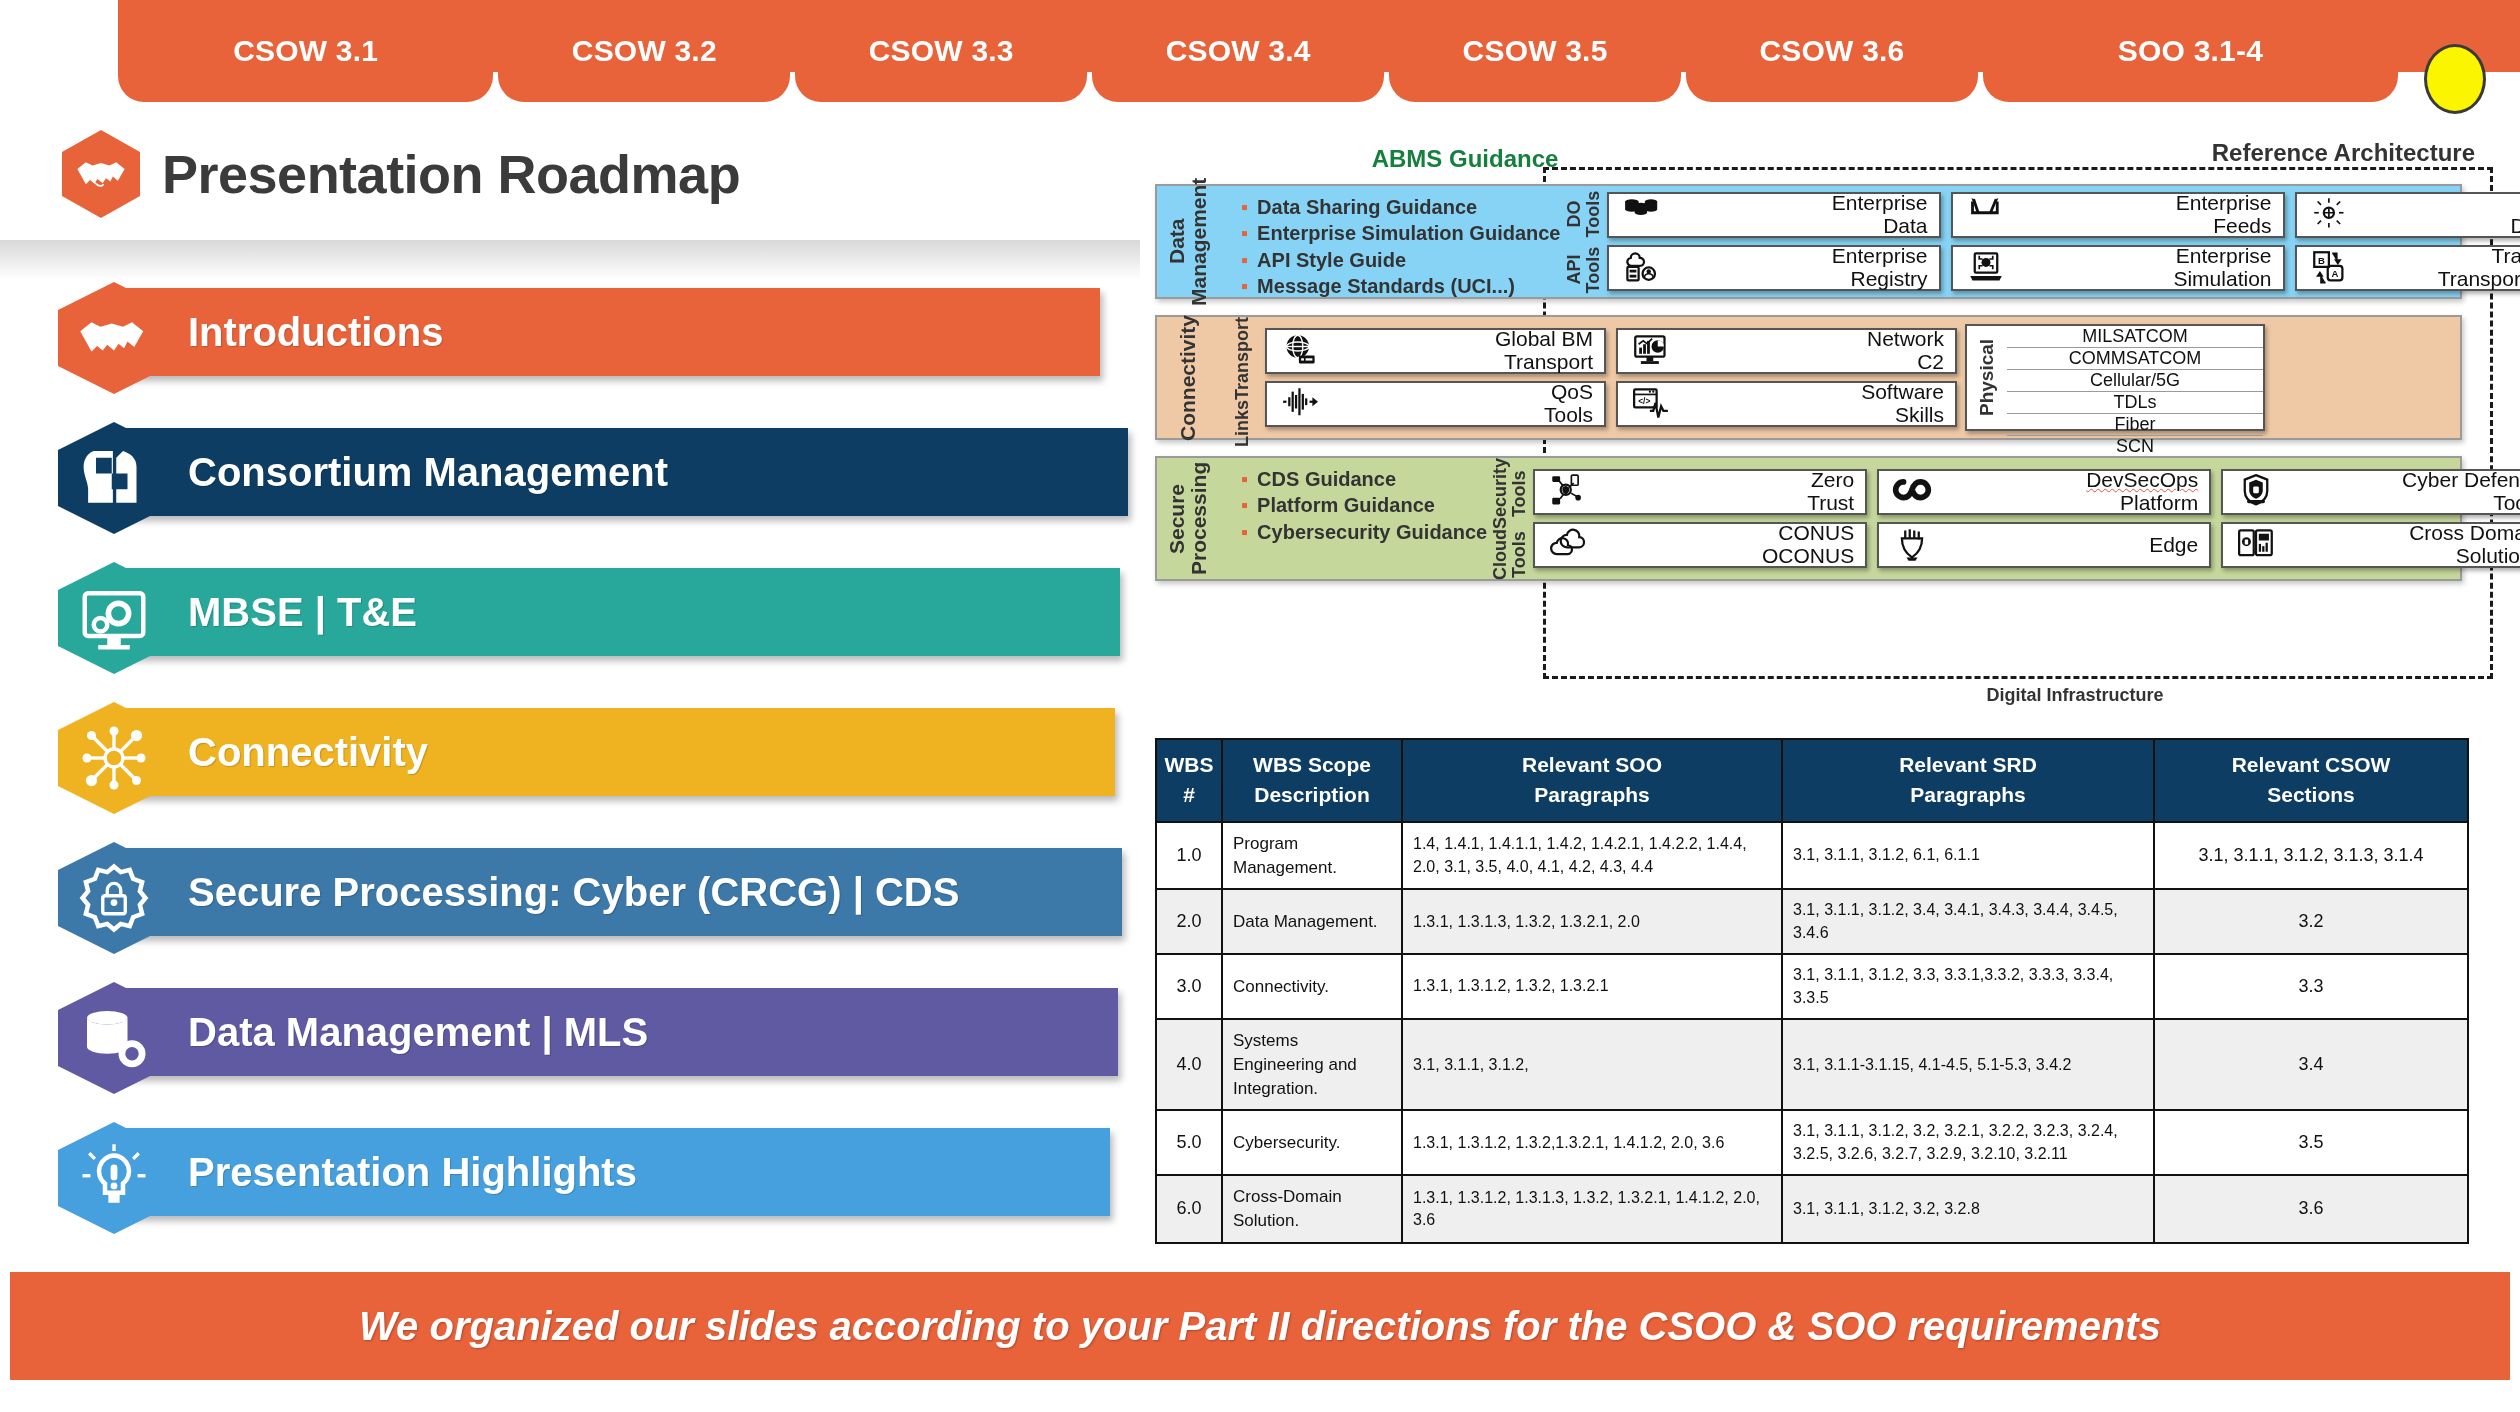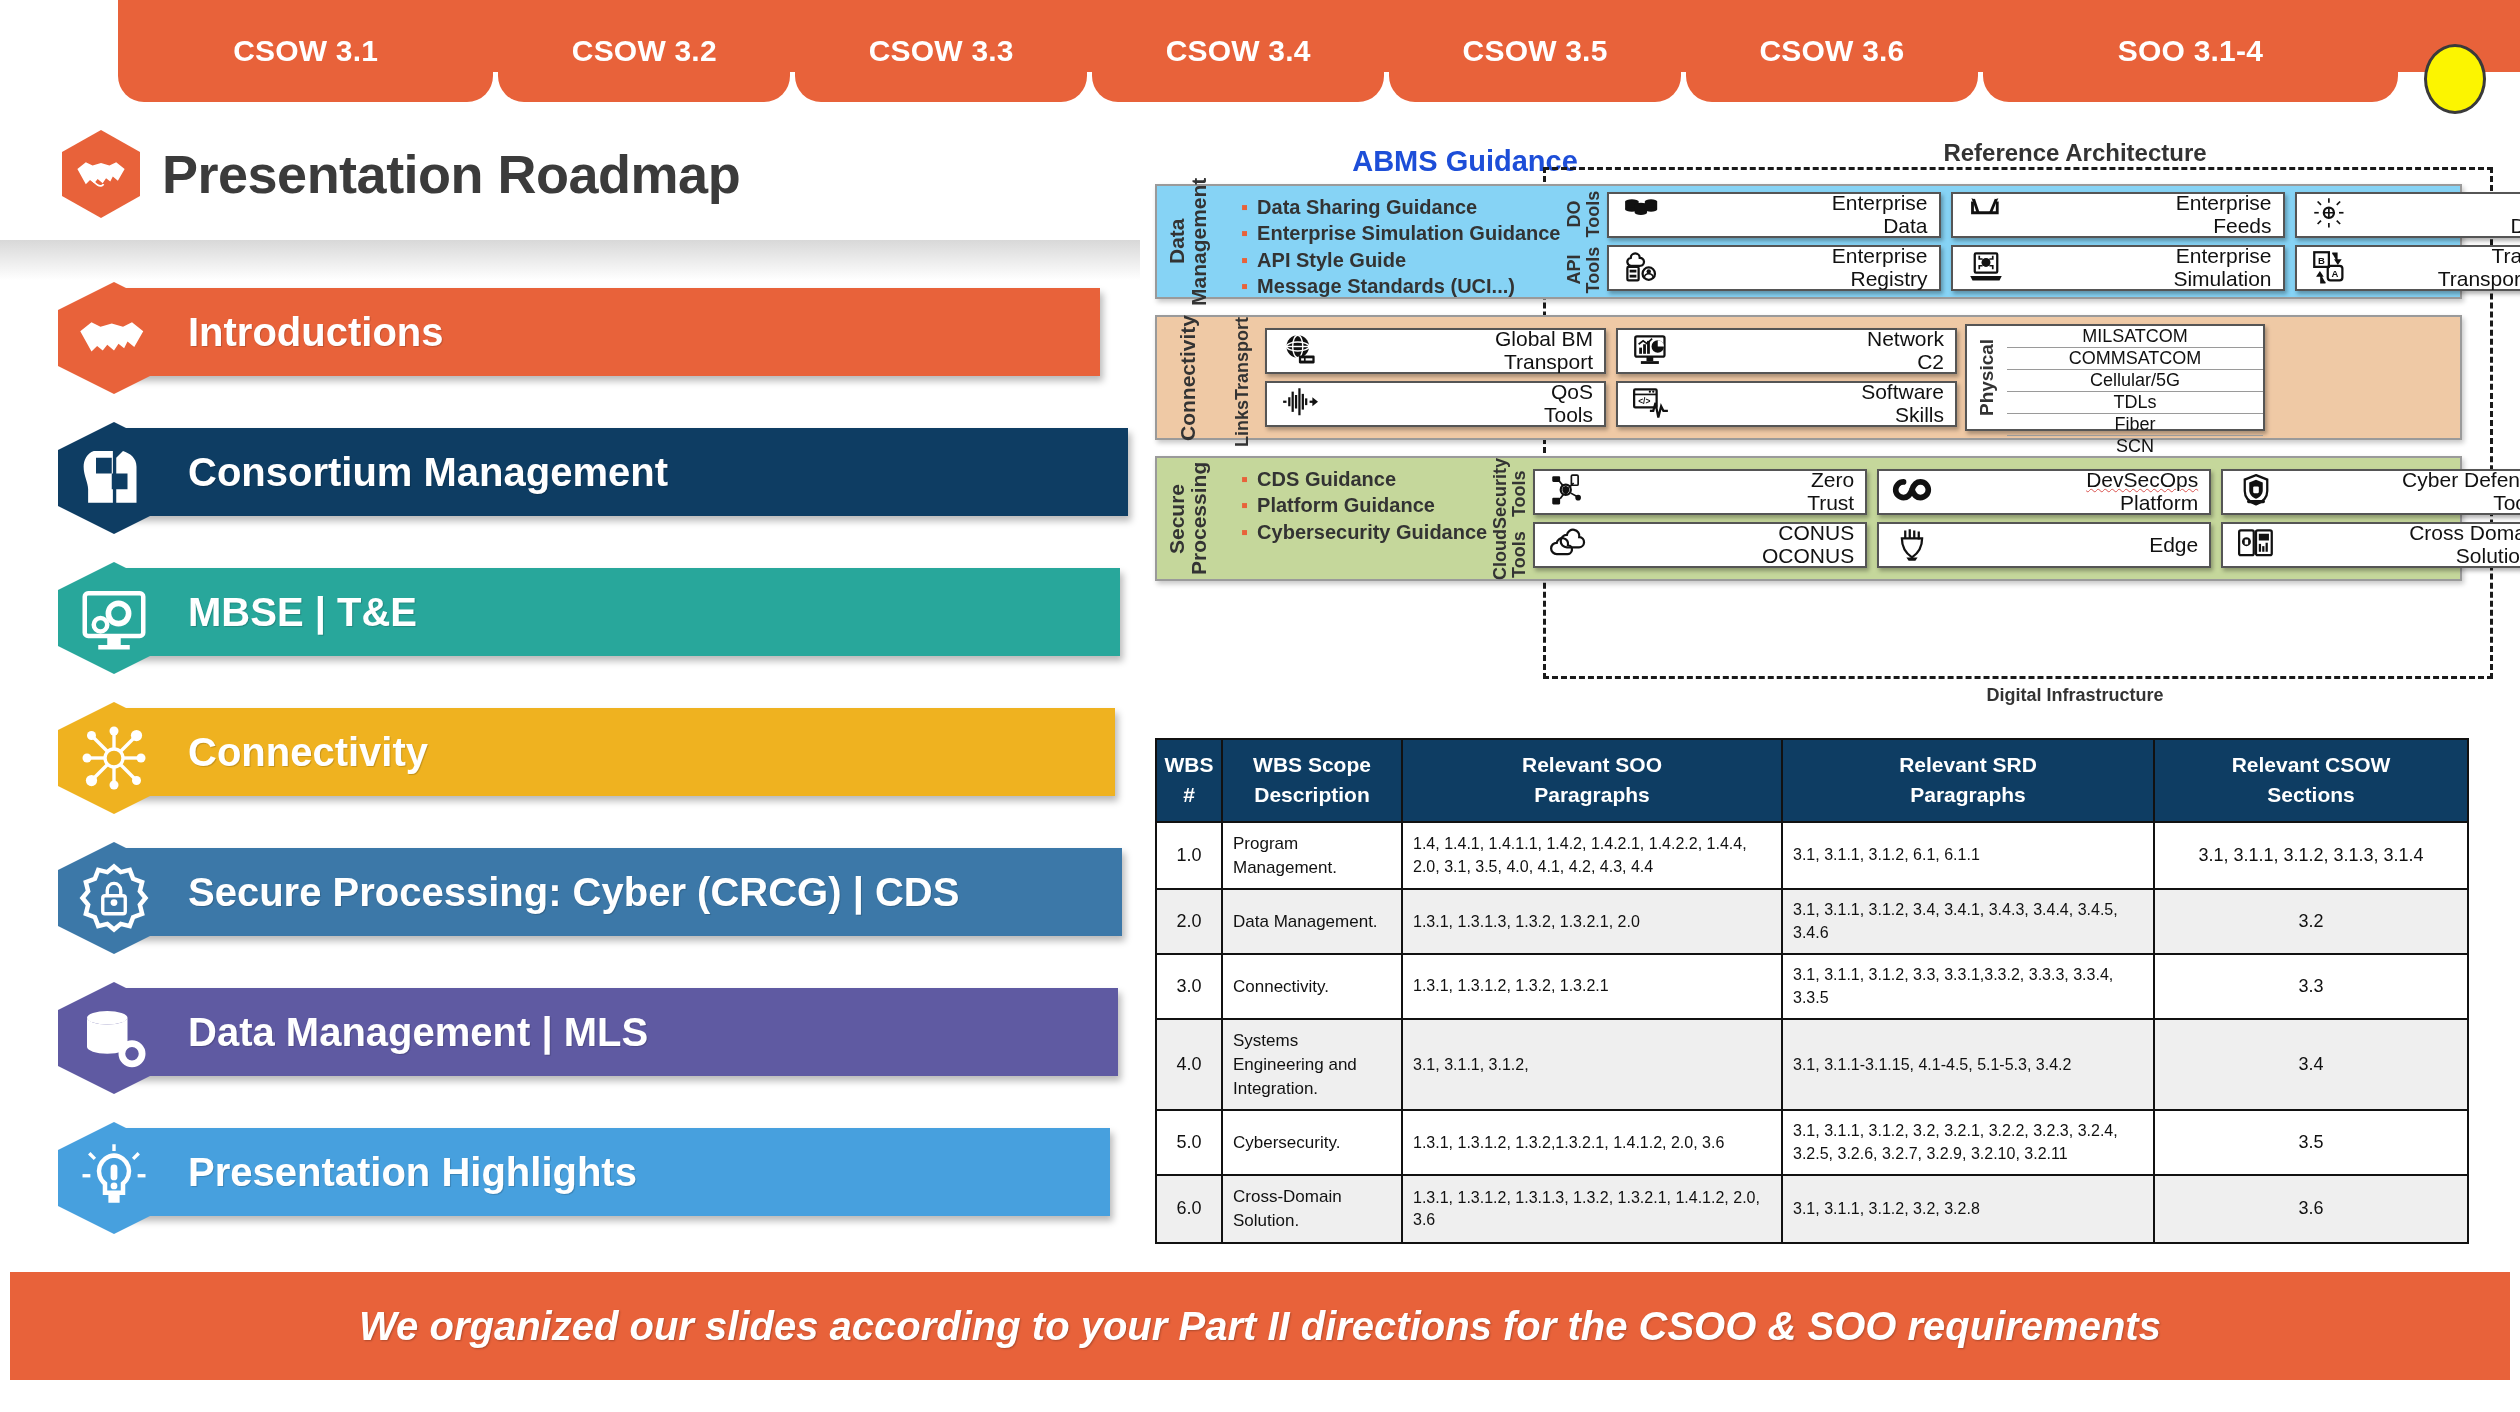--- a/index.html
+++ b/index.html
@@ -49,22 +49,22 @@
   .row .hex svg { width:72px; height:72px; }
   .row .bar span { text-shadow:1px 1px 1px rgba(0,0,0,.18); white-space:nowrap; }
 
   
   .w1 .bar{width:990px}.w2 .bar{width:1018px}.w3 .bar{width:1010px}
   .w4 .bar{width:1005px}.w5 .bar{width:1008px}.w6 .bar{width:1012px}.w7 .bar{width:1000px}
 
   
   .diagram { position:absolute; left:1155px; top:145px; width:1340px; height:570px; }
   .lbl-abms { position:absolute; left:100px; top:0; width:420px; text-align:center;
-              font-size:29px; font-weight:700; color:#1d4ed8; }
-  .lbl-ra  { position:absolute; left:520px; top:-6px; width:800px; text-align:center;
+              font-size:24px; font-weight:700; color:#15803d; }
+  .lbl-ra  { position:absolute; left:520px; top:-6px; width:800px; text-align:right;
              font-size:24px; font-weight:700; color:#333; }
   .lbl-di  { position:absolute; left:520px; top:540px; width:800px; text-align:center;
              font-size:18px; font-weight:700; color:#333; }
   .dashbox { position:absolute; left:388px; top:22px; width:950px; height:512px;
              border:3px dashed #1a1a1a; }
 
   .band { position:absolute; left:0; display:flex; border:2px solid #9a9a9a;
           box-shadow:2px 3px 5px rgba(0,0,0,.22); }
   .band-b1 { top:39px; width:1307px; height:115px; background:#86D3F5; }
   .band-b2 { top:170px; width:1307px; height:125px; background:#EFC9A5; }

